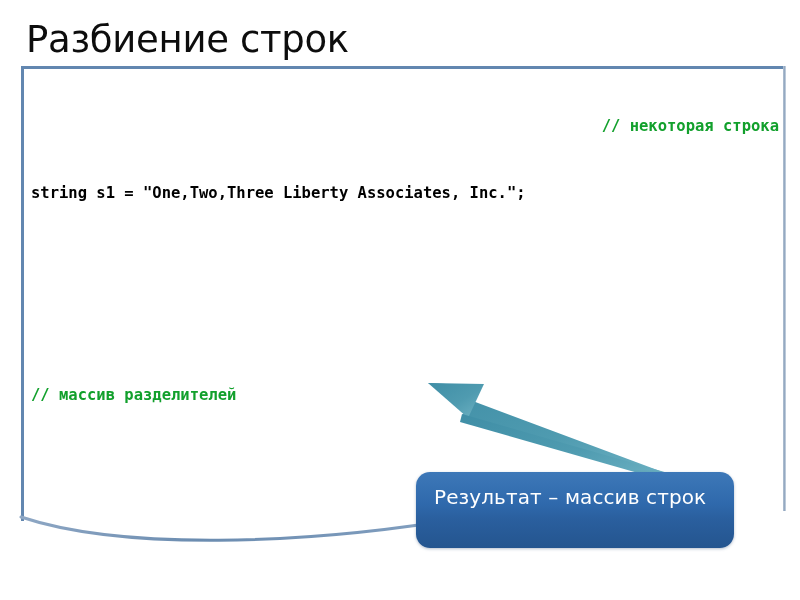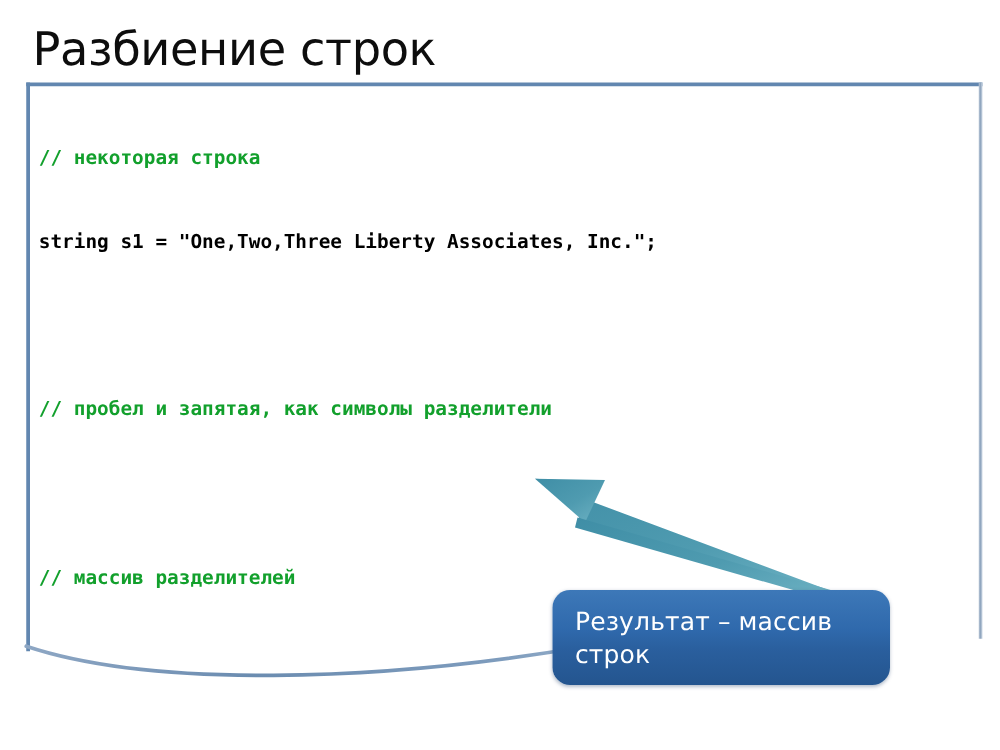--- a/index.html
+++ b/index.html
@@ -108,23 +108,23 @@
     left: 410px;
     top: 370px;
     width: 280px;
     height: 125px;
     pointer-events: none;
   }
 
   
   #callout-box {
     position: absolute;
-    left: 442px;
+    left: 416px;
     top: 472px;
-    width: 270px;
+    width: 318px;
     height: 76px;
     border-radius: 14px;
     background: linear-gradient(to bottom, #3d78b8 0%, #2f69ac 42%, #2a5f9e 62%, #24558f 100%);
     box-shadow: 0 1px 3px rgba(40,70,110,0.35);
     box-sizing: border-box;
   }
   #callout-text {
     position: absolute;
     left: 18px;
     top: 12px;
@@ -157,34 +157,33 @@
         <stop offset="100%" stop-color="#a9bdd3"></stop>
       </linearGradient>
     </defs>
     <path d="M 21,77 C 120,110 300,106 470,77 L 530,63" fill="none" stroke="url(#swooshGrad)" stroke-width="3" stroke-linecap="round"></path>
   </svg>
 
   <div id="code-text">
     <span class="code-line" style="color: rgb(18, 160, 44);">// некоторая строка</span>
     <span class="code-line">string s1 = "One,Two,Three Liberty Associates, Inc.";</span>
     <span class="blank"></span>
-    <span class="code-line cmt" style="color: rgb(18, 160, 44);">// пробел и запятая, как символы разделители</span>
     <span class="blank"></span>
     <span class="code-line cmt" style="color: rgb(18, 160, 44);">// массив разделителей</span>
     
     
     
     
     
     
     
   </div>
 
   <style>
-    #code-text .code-line:nth-child(1) { color: #12a02c; }
+    #code-text .code-line:nth-child(1) { color: #12a02c; text-align: right; }
   </style>
 
   <svg id="callout-arrow" viewBox="0 0 280 125">
     <defs>
       <linearGradient id="arrowGrad" x1="0" y1="0" x2="1" y2="1">
         <stop offset="0%" stop-color="#3f8ea6"></stop>
         <stop offset="55%" stop-color="#4f9bb0"></stop>
         <stop offset="100%" stop-color="#6fb3c4"></stop>
       </linearGradient>
     </defs>

